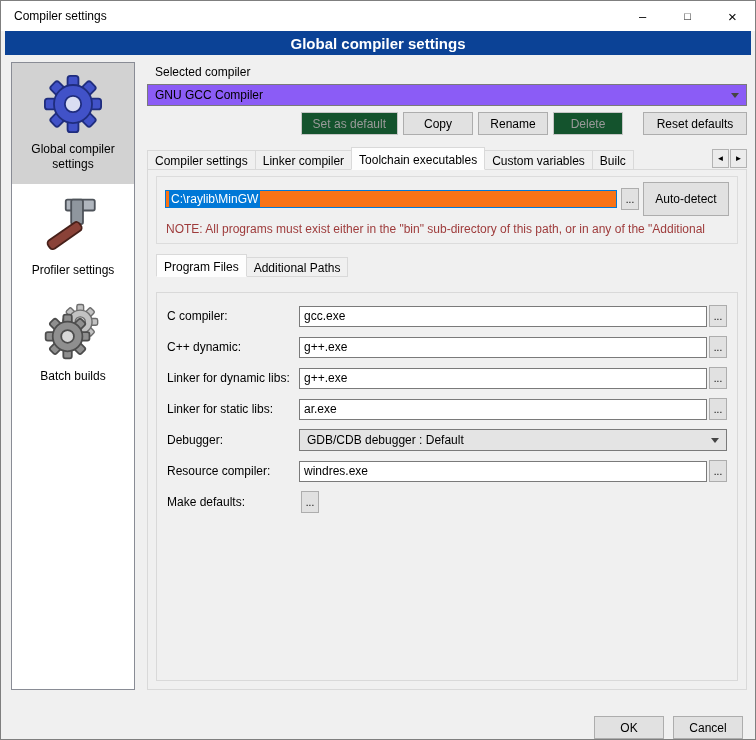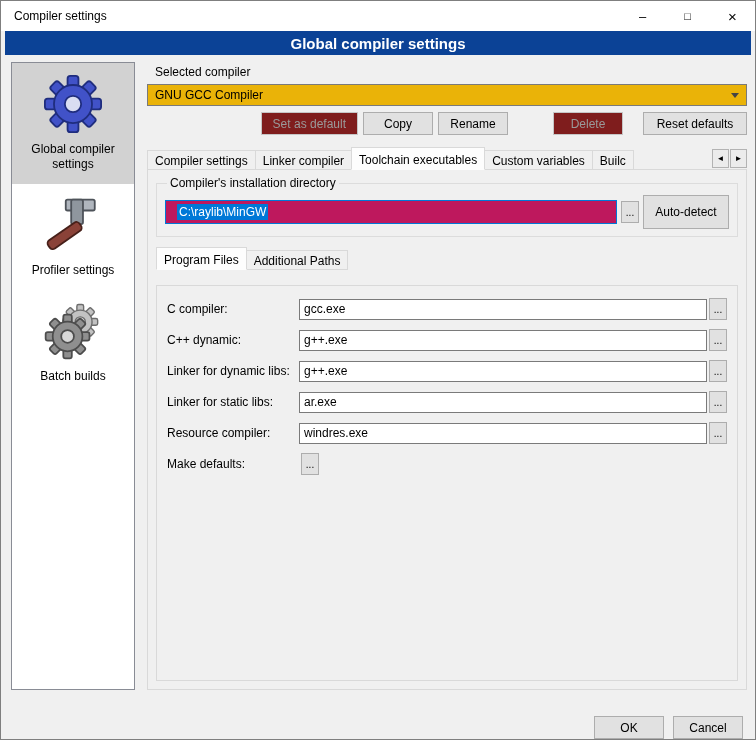--- a/index.html
+++ b/index.html
@@ -23,49 +23,49 @@
   
   .content { flex:1; display:flex; padding:7px 8px 0 10px; }
   .sidebar { width:124px; height:628px; background:#ffffff; border:1px solid #898c95; flex:none; overflow:hidden; }
   .side-item { display:flex; flex-direction:column; align-items:center; padding:12px 4px 12px; gap:9px; cursor:default; }
   .side-item.selected { background:#d2d2d2; }
   .side-label { text-align:center; line-height:1.25; }
 
   .main { flex:1; margin-left:12px; display:flex; flex-direction:column; height:628px; min-width:0; }
 
   .sel-label { margin:3px 0 5px 8px; }
-  .combobox { height:22px; border:1px solid #7a7a7a; background:#eab308; display:flex; align-items:center; padding:0 7px; }
+  .combobox { height:22px; border:1px solid #7a7a7a; background:#8b5cf6; display:flex; align-items:center; padding:0 7px; }
   .chev { width:0; height:0; border-left:4px solid transparent; border-right:4px solid transparent;
           border-top:5px solid #444; margin-left:auto; }
   .btn-row { display:flex; justify-content:flex-end; gap:5px; margin-top:6px; }
   .btn { height:23px; min-width:70px; padding:0 11px; background:#e1e1e1; border:1px solid #adadad;
          font-size:12px; display:flex; align-items:center; justify-content:center; cursor:default; white-space:nowrap; }
-  .btn.disabled { color:#9a9a9a; background:#7f1d1d; border-color:#c6c6c6;margin-left:40px; }
+  .btn.disabled { color:#9a9a9a; background:#14532d; border-color:#c6c6c6; }
   .btn.setdef { min-width:90px; }
   .btn.reset { margin-left:15px; min-width:104px; }
 
   
   .tabstrip { display:flex; align-items:flex-end; height:23px; position:relative; z-index:2; overflow:hidden; }
   .tabstrip.top { margin-top:12px; }
   .tab { flex:none; background:#f0f0f0; border:1px solid #d9d9d9; padding:3px 7px; height:20px; white-space:nowrap; cursor:default; }
   .tab + .tab { margin-left:-1px; }
   .tab.active { background:#fdfdfd; height:23px; padding-top:5px; border-bottom:1px solid #fdfdfd; position:relative; z-index:3; }
   .tab-scroll { position:absolute; right:0; bottom:2px; display:flex; z-index:6; }
   .scroll-btn { width:17px; height:19px; border:1px solid #b3b3b3; background:#ececec; display:flex;
                 align-items:center; justify-content:center; font-size:8px; margin-left:1px; cursor:default; }
 
   .tab-panel { flex:1; border:1px solid #d9d9d9; background:#f0f0f0; margin-top:-1px;
                display:flex; flex-direction:column; position:relative; z-index:1; min-height:0; }
 
   
   fieldset.group { border:1px solid #dcdcdc; margin:6px 8px 0; padding:2px 8px 7px; }
   fieldset.group legend { padding:0 3px; margin-left:2px; }
   .dir-row { display:flex; align-items:center; gap:4px; margin-top:3px; }
-  .textbox-focus { flex:1; height:24px; border:1px solid #0078d7; background:#be185d;
-                   display:flex; align-items:center; padding:0 11px; overflow:hidden; }
+  .textbox-focus { flex:1; height:18px; border:1px solid #0078d7; background:#f97316;
+                   display:flex; align-items:center; padding:0 3px; overflow:hidden; }
   .sel-text { background:#0078d7; color:#fff; padding:1px 2px; white-space:nowrap; }
   .browse { flex:none; width:18px; height:22px; background:#e1e1e1; border:1px solid #adadad;
             font-size:10px; display:flex; align-items:flex-end; justify-content:center; padding-bottom:4px; cursor:default; }
   .autodetect { height:34px; min-width:86px; }
   .note { color:#9e3b3b; margin:6px 1px 0; white-space:nowrap; overflow:hidden; }
 
   .subtabs { margin:10px 0 16px 8px; }
   .subpanel { flex:1; border:1px solid #d9d9d9; background:#f0f0f0; margin:-1px 8px 8px;
               padding-top:12px; min-height:0; position:relative; z-index:1; }
 
@@ -176,28 +176,28 @@
         <div class="tab">Builc</div>
         <div class="tab-scroll">
           <div class="scroll-btn">◄</div>
           <div class="scroll-btn">►</div>
         </div>
       </div>
 
       <div class="tab-panel">
 
         <fieldset class="group">
-          <legend>Compiler's installation directory</legend>
           <div class="dir-row">
             <div class="textbox-focus">
               <span class="sel-text">C:\raylib\MinGW</span>
             </div>
             <div class="browse">...</div>
             <div class="btn autodetect">Auto-detect</div>
           </div>
+          <div class="note">NOTE: All programs must exist either in the "bin" sub-directory of this path, or in any of the "Additional</div>
         </fieldset>
 
         <div class="tabstrip subtabs">
           <div class="tab active">Program Files</div>
           <div class="tab">Additional Paths</div>
         </div>
 
         <div class="subpanel">
 
           <div class="row">
@@ -217,20 +217,27 @@
             <input class="textfield" value="g++.exe" style="">
             <div class="browse">...</div>
           </div>
 
           <div class="row">
             <span class="row-label">Linker for static libs:</span>
             <input class="textfield" value="ar.exe" style="">
             <div class="browse">...</div>
           </div>
 
+          <div class="row">
+            <span class="row-label">Debugger:</span>
+            <div class="dropdown">
+              <span>GDB/CDB debugger : Default</span>
+              <span class="chev"></span>
+            </div>
+          </div>
 
           <div class="row">
             <span class="row-label">Resource compiler:</span>
             <input class="textfield" value="windres.exe" style="">
             <div class="browse">...</div>
           </div>
 
           <div class="row">
             <span class="row-label">Make defaults:</span>
             <div class="browse">...</div>

